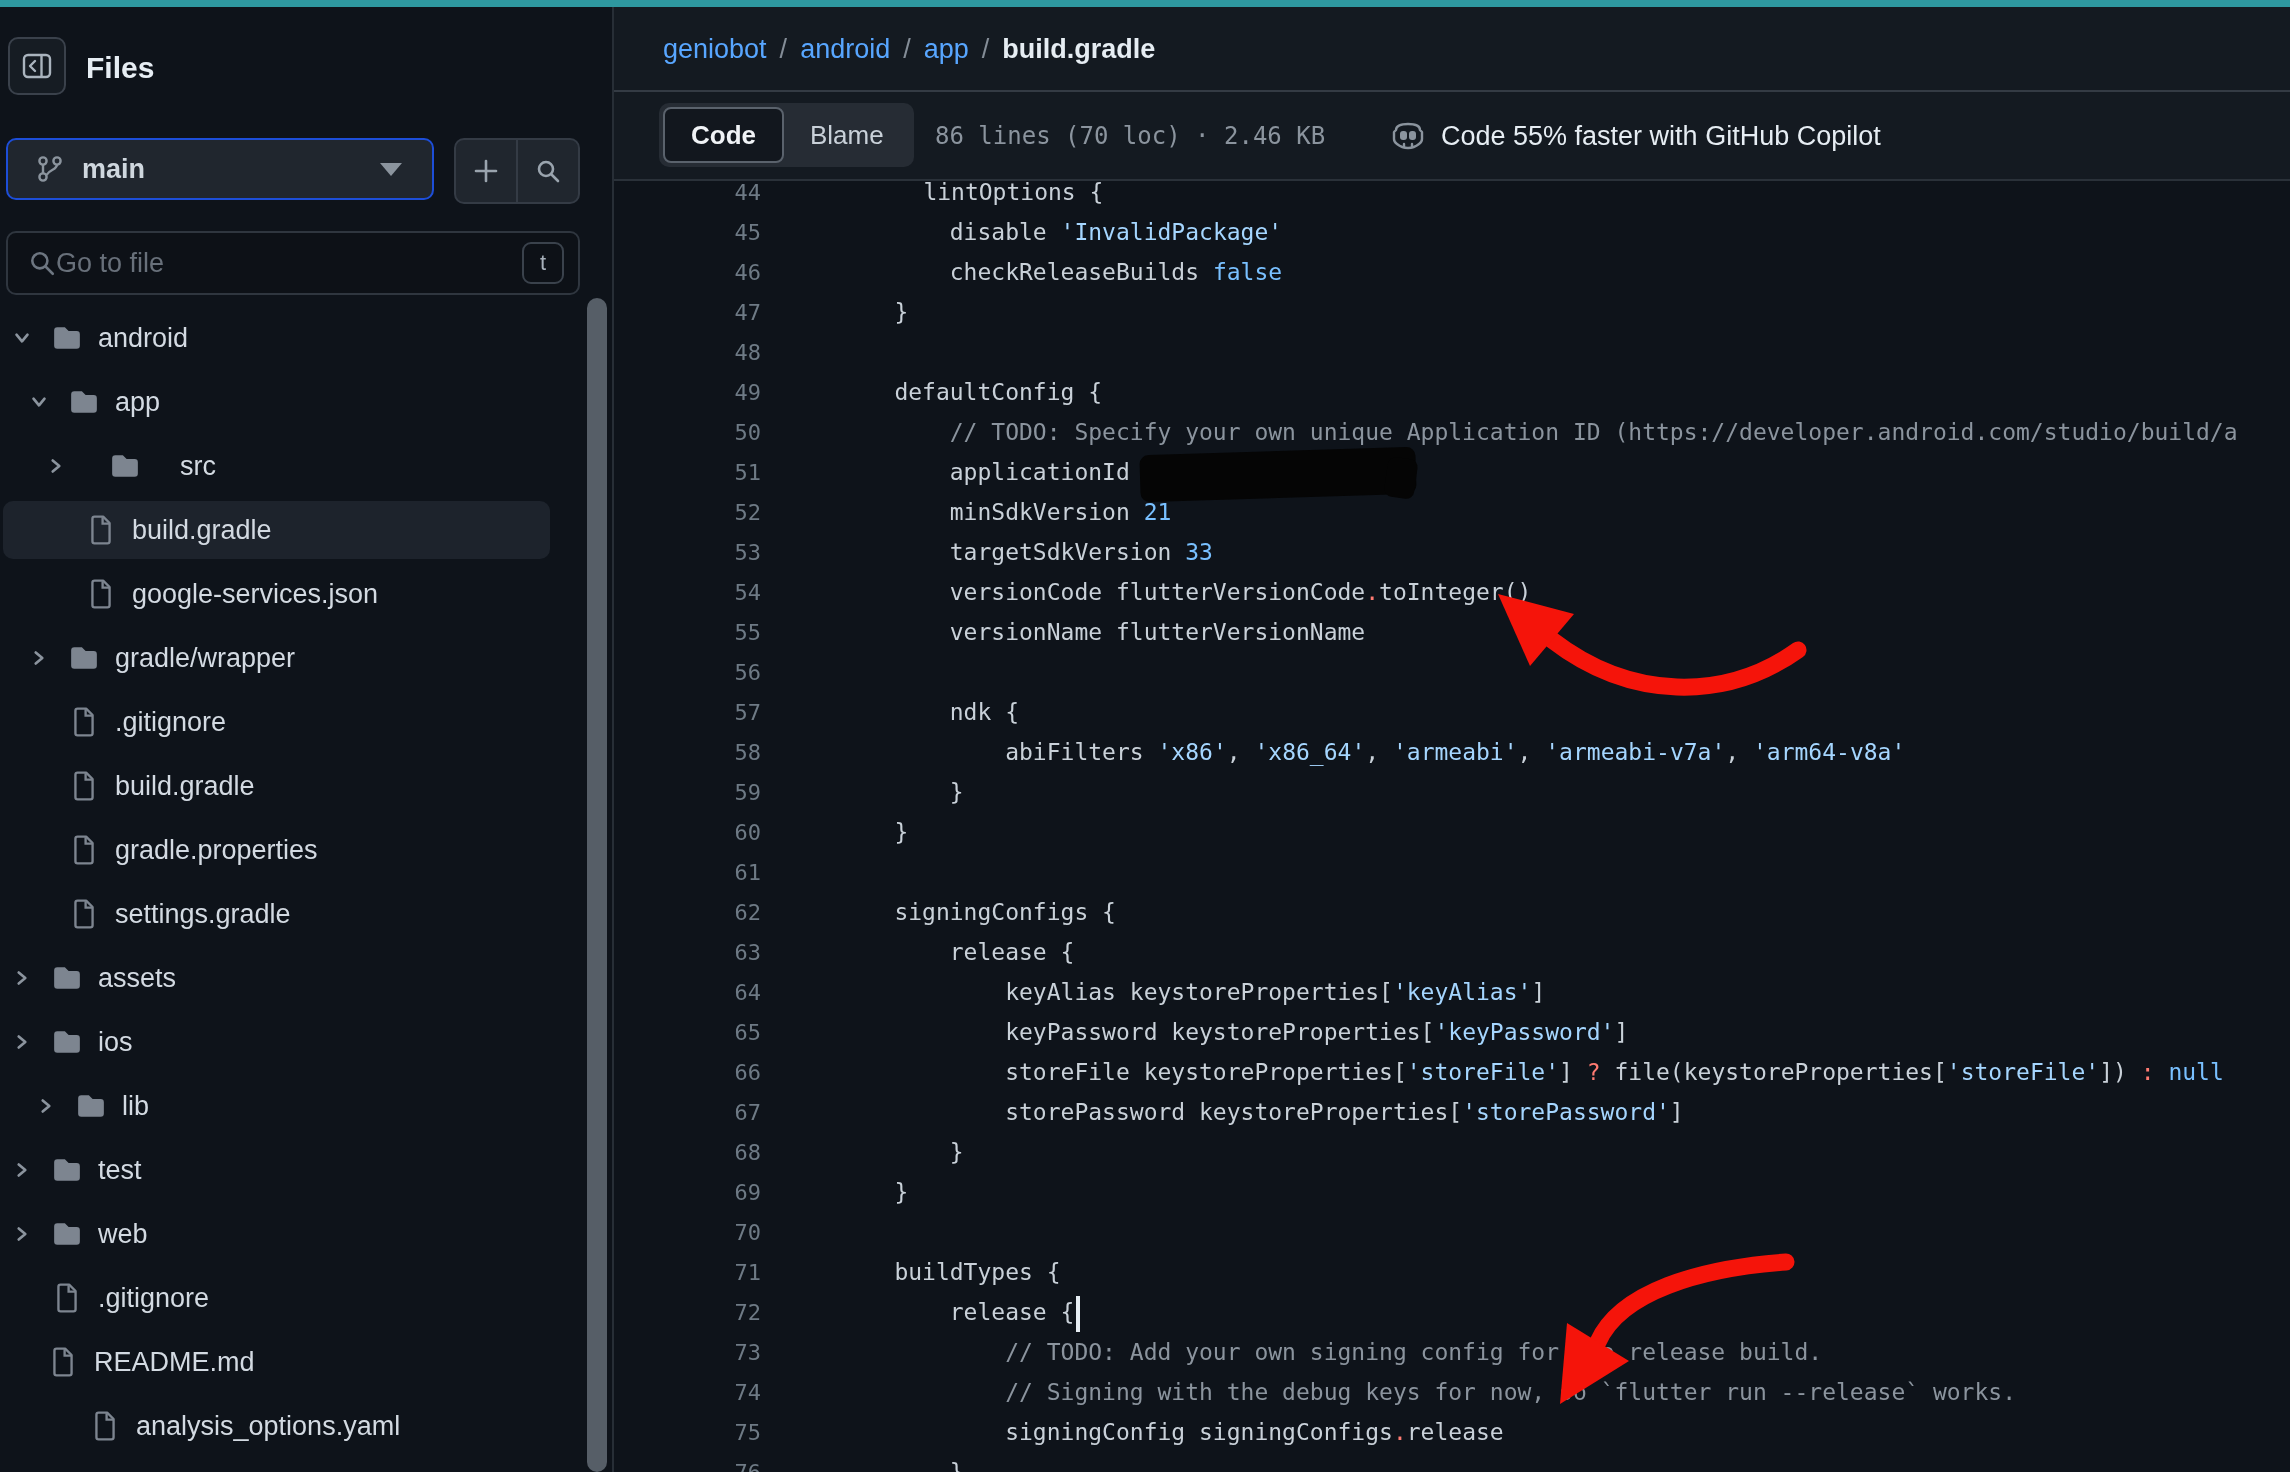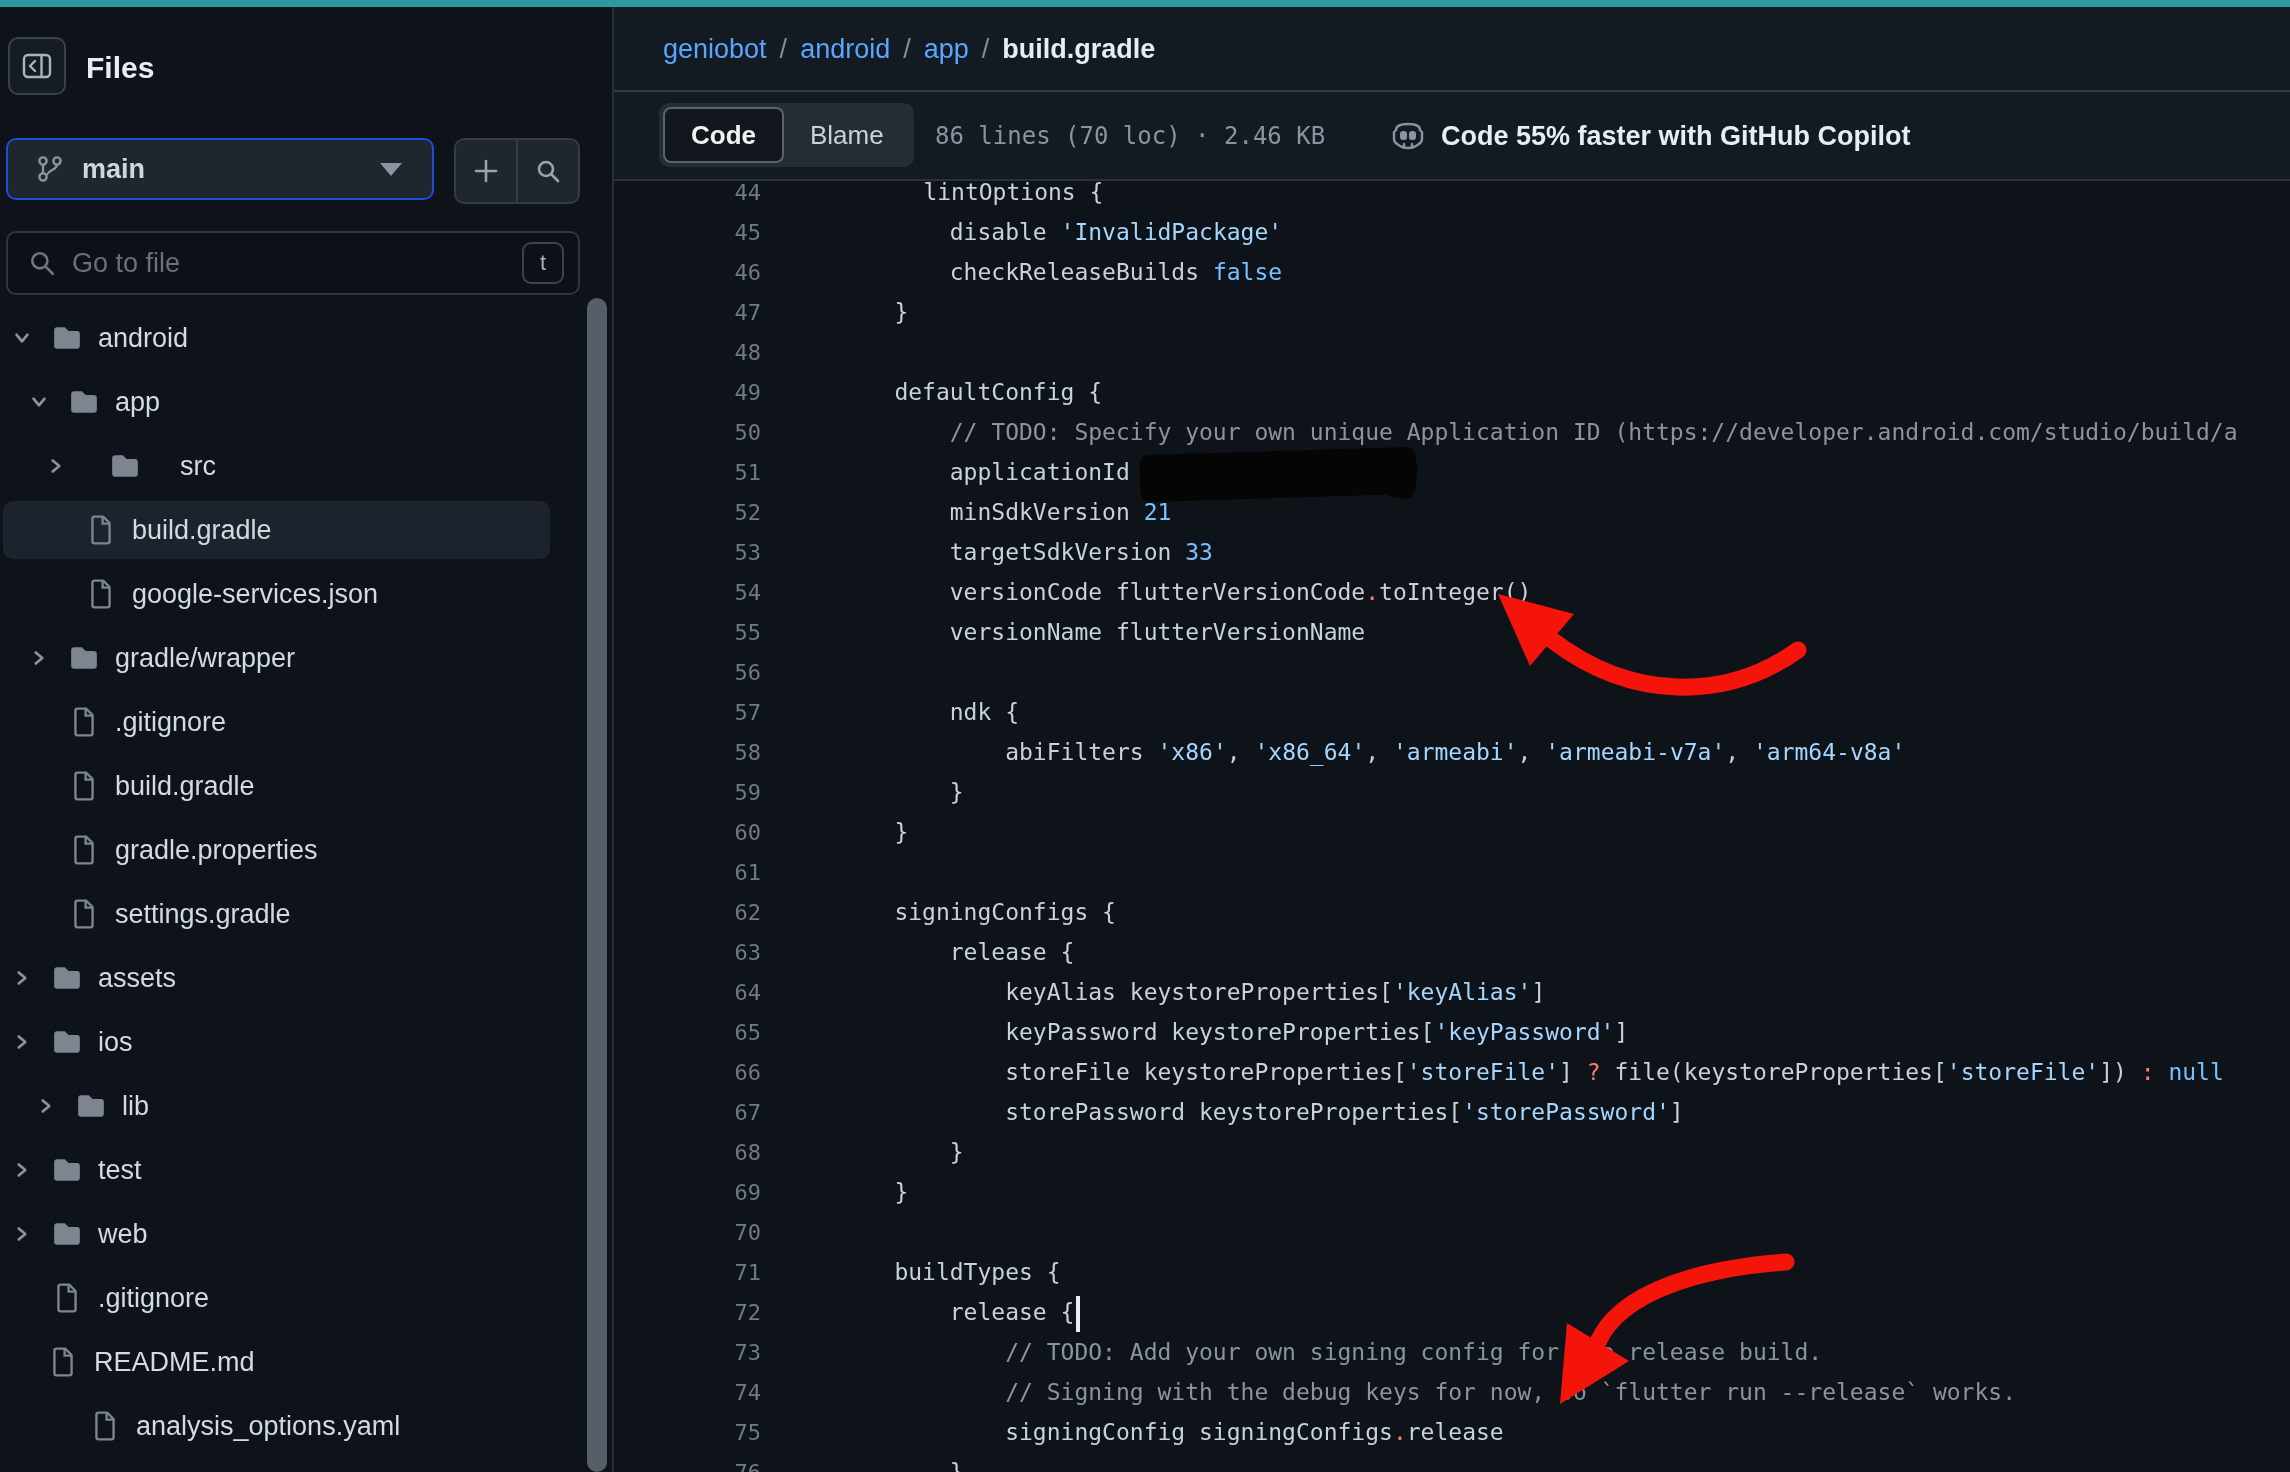--- a/index.html
+++ b/index.html
@@ -18,21 +18,21 @@
   .branch-btn .b-label{margin-left:18px;font-size:27px;font-weight:600;color:#cfd7de;}
   .caret-down{margin-left:auto;margin-right:24px;width:0;height:0;border-left:11px solid transparent;
     border-right:11px solid transparent;border-top:13px solid #8b949e;}
   .mini-group{position:absolute;left:454px;top:131px;width:122px;height:62px;background:#20262e;
     border:2px solid #343b45;border-radius:10px;display:flex;overflow:hidden;}
   .mini-btn{flex:1;display:flex;align-items:center;justify-content:center;background:transparent;border:none;cursor:pointer;}
   .mini-btn + .mini-btn{border-left:2px solid #343b45;}
   .goto{position:absolute;left:6px;top:224px;width:570px;height:60px;background:#0d1117;
     border:2px solid #2f363f;border-radius:10px;display:flex;align-items:center;cursor:text;}
   .goto .g-ic{margin-left:20px;display:flex;}
-  .goto .g-ph{margin-left:16px;font-size:27px;color:#68707a;}
+  .goto .g-ph{font-size:27px;color:#68707a;}
   .t-badge{margin-left:auto;margin-right:14px;width:38px;height:38px;border:2px solid #3a424c;border-radius:9px;
     display:flex;align-items:center;justify-content:center;font-size:22px;color:#a7b0ba;}
 
   .tree{position:absolute;left:0;top:299px;width:612px;bottom:0;overflow:hidden;}
   .trow{height:64px;display:flex;align-items:center;position:relative;cursor:pointer;}
   .trow .sel-bg{position:absolute;left:3px;right:62px;top:3px;bottom:3px;background:#1d232c;border-radius:10px;}
   .trow .chev{width:36px;display:flex;justify-content:center;z-index:1;flex:none;}
   .trow .t-ic{margin-left:10px;width:34px;display:flex;justify-content:center;z-index:1;flex:none;}
   .trow .t-label{margin-left:14px;font-size:27px;color:#d3dae2;z-index:1;white-space:nowrap;}
   .sb-scrollbar{position:absolute;left:587px;top:291px;width:20px;height:1174px;background:#565e67;border-radius:10px;cursor:grab;}
@@ -48,21 +48,21 @@
   .bc-current{color:#e6edf3;font-weight:700;}
 
   .seg{position:absolute;left:659px;top:103px;height:64px;background:#262c34;border-radius:10px;
     padding:0 4px;display:flex;align-items:center;box-sizing:border-box;}
   .seg-btn{height:56px;padding:0 26px;font-size:26px;color:#c9d1d9;background:transparent;border:none;
     border-radius:8px;cursor:pointer;font-family:inherit;}
   .seg-btn.active{background:#12171e;border:2px solid #5a626c;font-weight:700;color:#f0f3f6;}
   .file-info{position:absolute;left:935px;top:116px;line-height:40px;
     font-family:"DejaVu Sans Mono",monospace;font-size:24px;color:#8b949e;white-space:nowrap;}
   .copilot{position:absolute;left:1391px;top:112px;height:48px;display:flex;align-items:center;}
-  .copilot .cp-text{margin-left:16px;font-size:27px;font-weight:700;color:#e6edf3;white-space:nowrap;}
+  .copilot .cp-text{margin-left:16px;font-size:27px;font-weight:400;color:#e6edf3;white-space:nowrap;}
 
   
   .code{position:absolute;left:614px;right:0;top:181px;bottom:0;overflow:hidden;}
   .cl{height:40px;display:flex;align-items:center;white-space:pre;}
   .cl:first-child{margin-top:-9px;gap:29px;}
   .ln{width:147px;flex:none;text-align:right;font-family:"DejaVu Sans Mono",monospace;font-size:22px;color:#6e7a85;}
   .ct{padding-left:78px;font-family:"DejaVu Sans Mono",monospace;font-size:23px;}
   .tk-p{color:#c9d1d9;} .tk-s{color:#a5d6ff;} .tk-n{color:#79c0ff;} .tk-c{color:#8b949e;} .tk-r{color:#ff7b72;}
 
   

